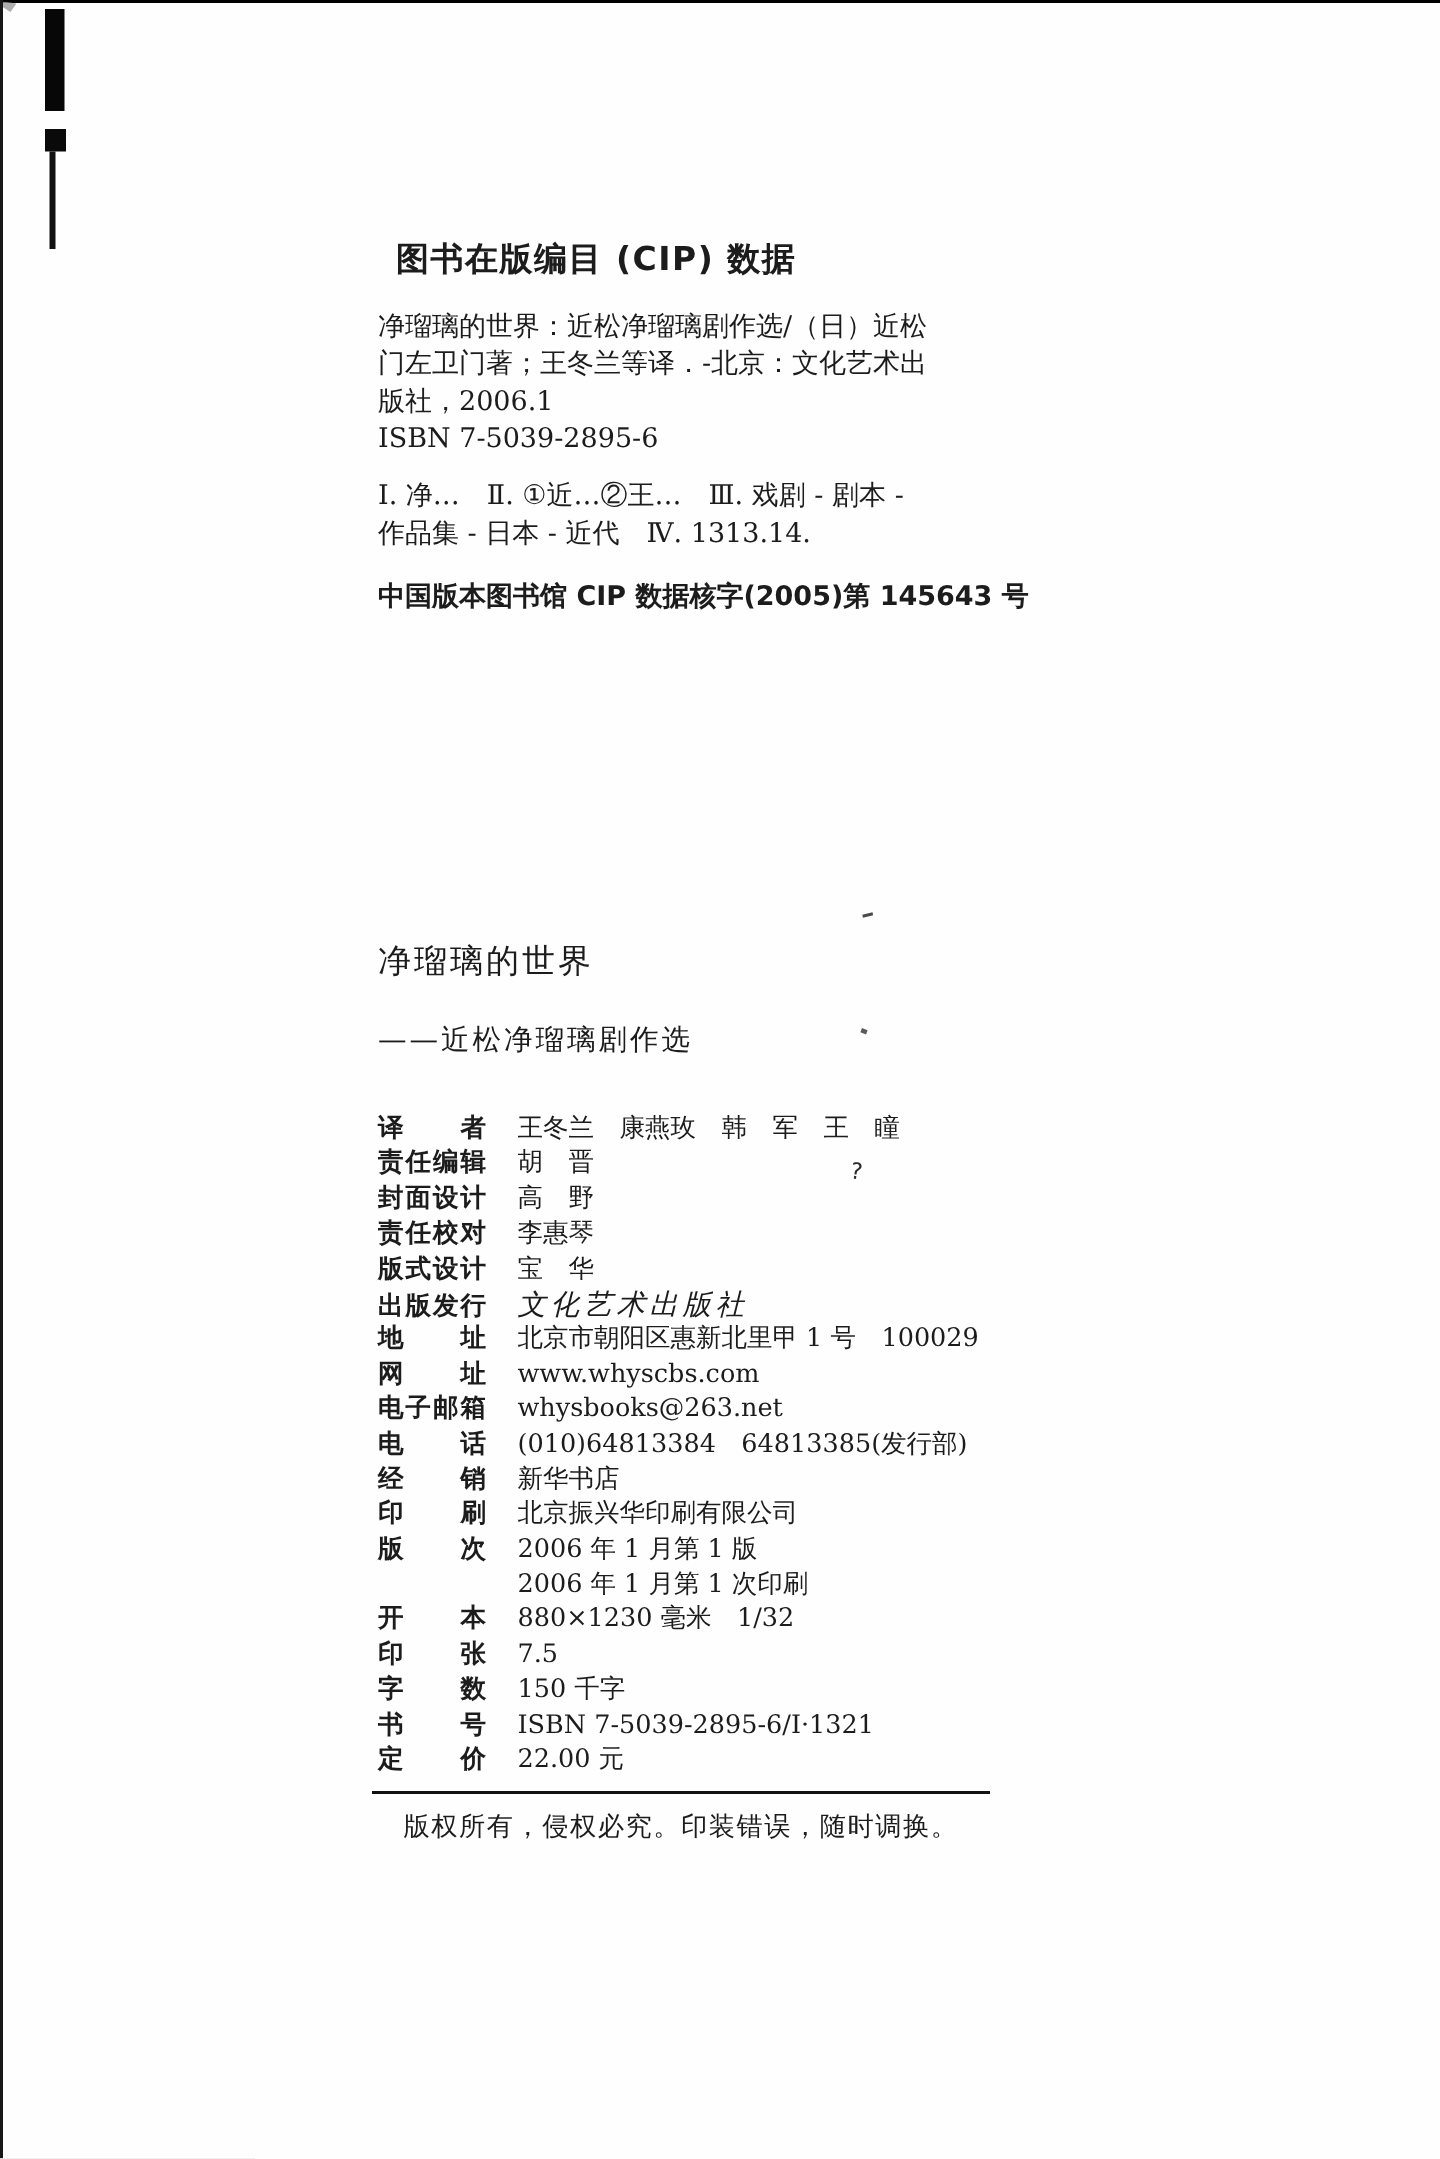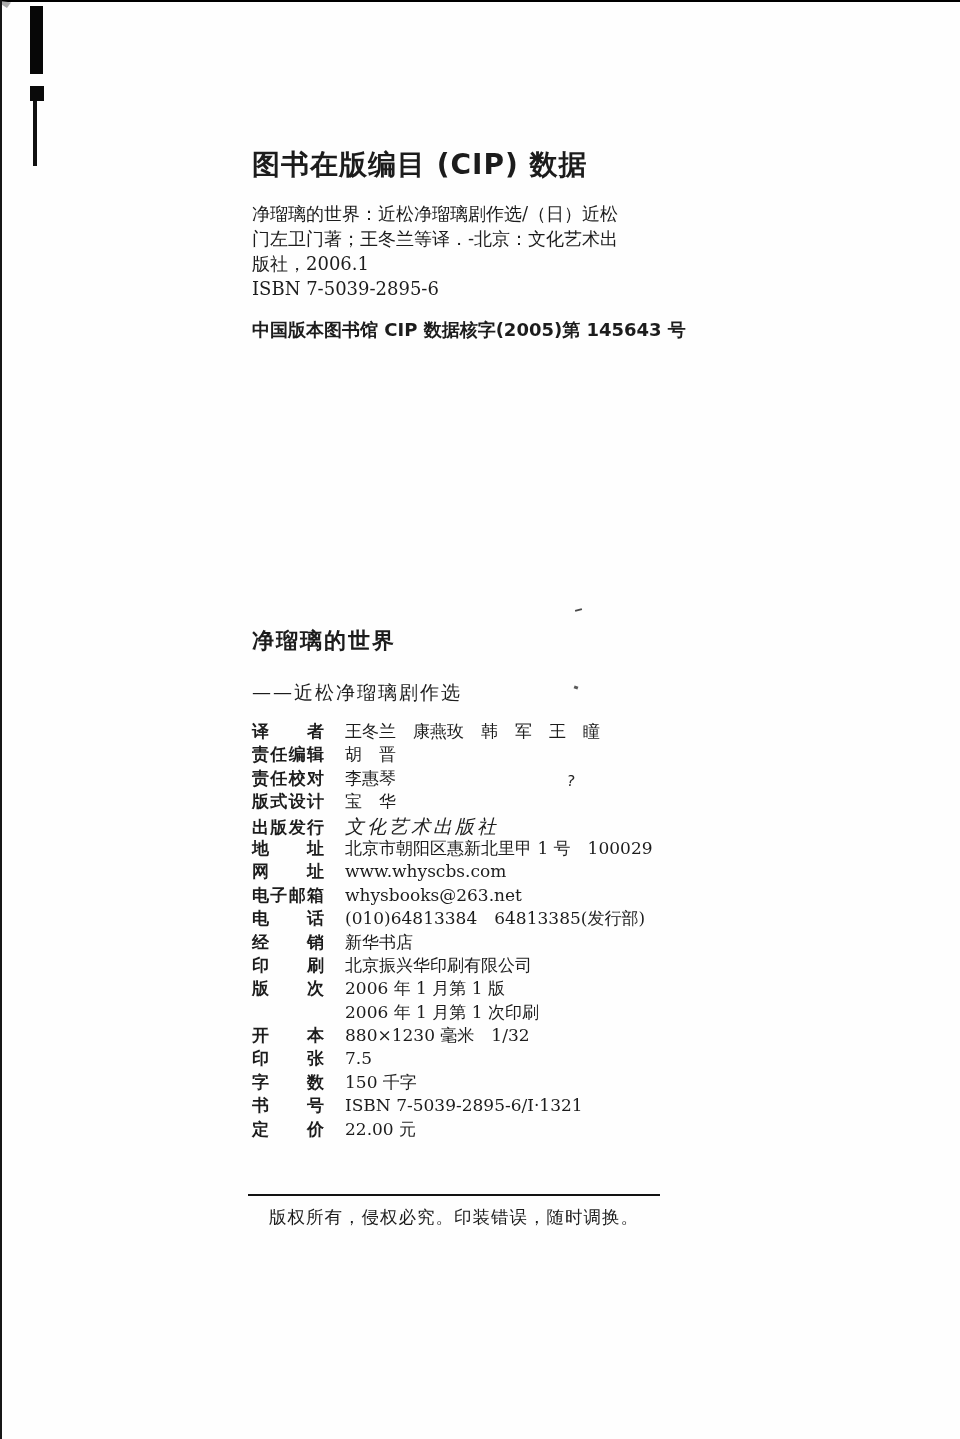--- a/index.html
+++ b/index.html
@@ -24,39 +24,39 @@
                    background:#9a9a9a; clip-path: polygon(0 0, 100% 20%, 55% 100%, 0 55%); opacity:.8; }
   .speck-dash  { position:absolute; left:575px; top:609px; width:7px; height:2px; background:#4a4a4a; transform:rotate(-14deg); }
   .speck-dot   { position:absolute; left:574px; top:686px; width:4px; height:3px; background:#5a5a5a; transform:rotate(20deg); }
   .squiggle    { position:absolute; left:567px; top:772px; font-size:15px; color:#2a2a2a;
                  transform:rotate(8deg); font-family:"DejaVu Sans", sans-serif; }
 
   
   .cip { position:absolute; left:252px; top:146px; width:438px; }
   .cip-heading {
     font-family:"DejaVu Sans","Liberation Sans",sans-serif;
-    font-weight:bold; font-size:28px; letter-spacing:1px; margin:0;
+    font-weight:bold; font-size:22px; letter-spacing:1px; margin:12px;
   }
   .cip-desc { margin-top:17px; font-size:18px; line-height:25px; }
   .cip-class { margin-top:13px; font-size:18px; line-height:25px; }
   .cip-record {
     margin-top:17px; font-family:"DejaVu Sans","Liberation Sans",sans-serif;
     font-weight:bold; font-size:18px;
   }
 
   
   .title-block { position:absolute; left:252px; top:626px; }
   .book-title {
     font-family:"DejaVu Sans","Liberation Sans",sans-serif;
-    font-weight:bold; font-size:22px; letter-spacing:2px; margin:0;
+    font-weight:normal; font-size:22px; letter-spacing:2px; margin:0;
   }
   .book-subtitle { font-size:19px; letter-spacing:2px; margin-top:24px; }
 
   
-  .colophon { position:absolute; left:252px; top:720px; width:480px; }
+  .colophon { position:absolute; left:252px; top:740px; width:480px; }
   .col-row { display:flex; align-items:baseline; height:23.4px; font-size:17px; white-space:nowrap; }
   .col-label {
     flex:none; width:72px; margin-right:21px; font-weight:600;
     text-align:justify; text-align-last:justify; text-justify:inter-character;
   }
   .col-value { flex:none; }
   .publisher-script {
     font-weight:normal; font-style:italic; font-size:19px; letter-spacing:3px;
     font-family:"DejaVu Serif", serif;
   }
@@ -82,36 +82,44 @@
   <div class="squiggle">?</div>
 
   <section class="cip">
     <h2 class="cip-heading">图书在版编目 (CIP) 数据</h2>
     <div class="cip-desc">
       <div>净瑠璃的世界：近松净瑠璃剧作选/（日）近松</div>
       <div>门左卫门著；王冬兰等译．-北京：文化艺术出</div>
       <div>版社，2006.1</div>
       <div>ISBN 7-5039-2895-6</div>
     </div>
+    <div class="cip-class">
+      <div>Ⅰ. 净…　Ⅱ. ①近…②王…　Ⅲ. 戏剧 - 剧本 -</div>
+      <div>作品集 - 日本 - 近代　Ⅳ. 1313.14.</div>
+    </div>
     <div class="cip-record">中国版本图书馆 CIP 数据核字(2005)第 145643 号</div>
   </section>
 
   <section class="title-block">
     <h1 class="book-title">净瑠璃的世界</h1>
     <div class="book-subtitle">——近松净瑠璃剧作选</div>
   </section>
 
   <section class="colophon">
     <div class="col-row">
       <span class="col-label">译者</span>
       <span class="col-value">王冬兰　康燕玫　韩　军　王　瞳</span>
     </div>
     <div class="col-row">
       <span class="col-label">责任编辑</span>
       <span class="col-value">胡　晋</span>
+    </div>
+    <div class="col-row">
+      <span class="col-label">封面设计</span>
+      <span class="col-value">高　野</span>
     </div>
     <div class="col-row">
       <span class="col-label">责任校对</span>
       <span class="col-value">李惠琴</span>
     </div>
     <div class="col-row">
       <span class="col-label">版式设计</span>
       <span class="col-value">宝　华</span>
     </div>
     <div class="col-row">

